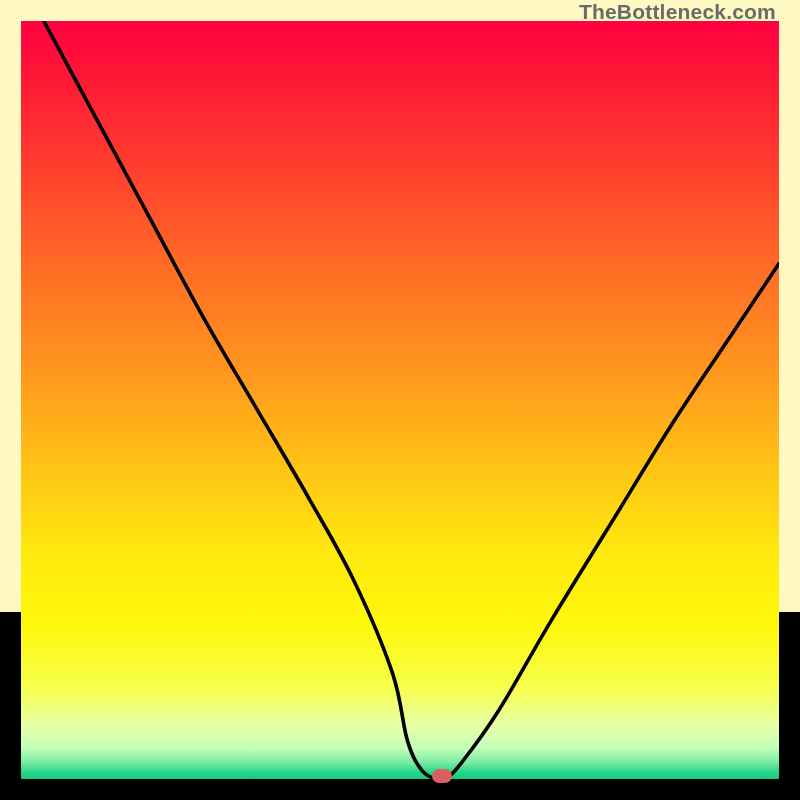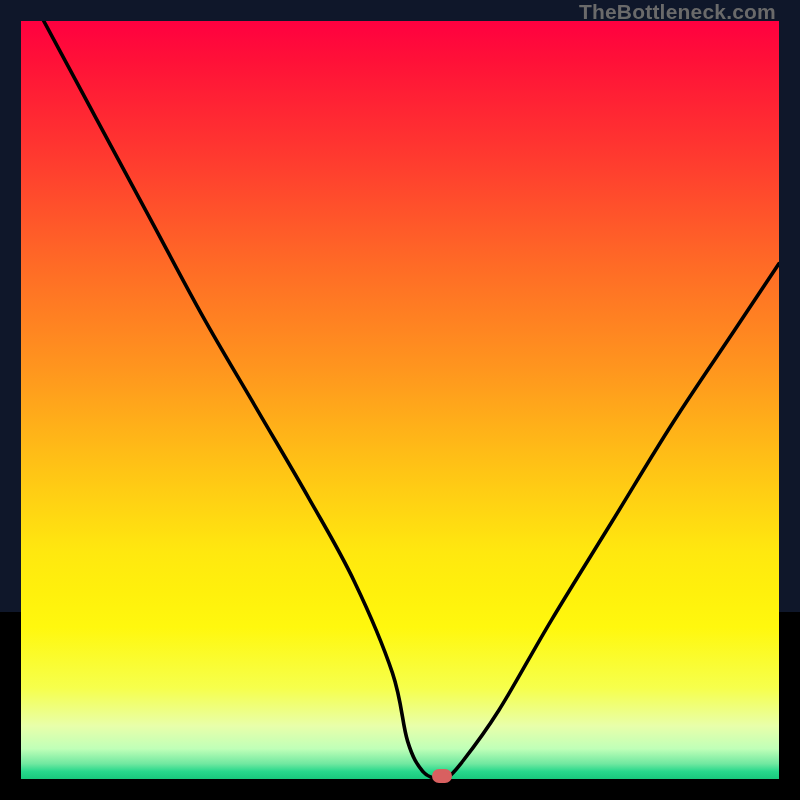--- a/index.html
+++ b/index.html
@@ -9,21 +9,21 @@
     height: 800px;
     background: #000;
     overflow: hidden;
   }
   .frame {
     position: absolute;
     left: 0;
     top: 0;
     width: 800px;
     height: 612px;
-    background: #0f172a;
+    background: #fef9c3;
   }
   .plot {
     position: absolute;
     left: 21px;
     top: 21px;
     width: 758px;
     height: 758px;
     
     background: linear-gradient(
       to bottom,

